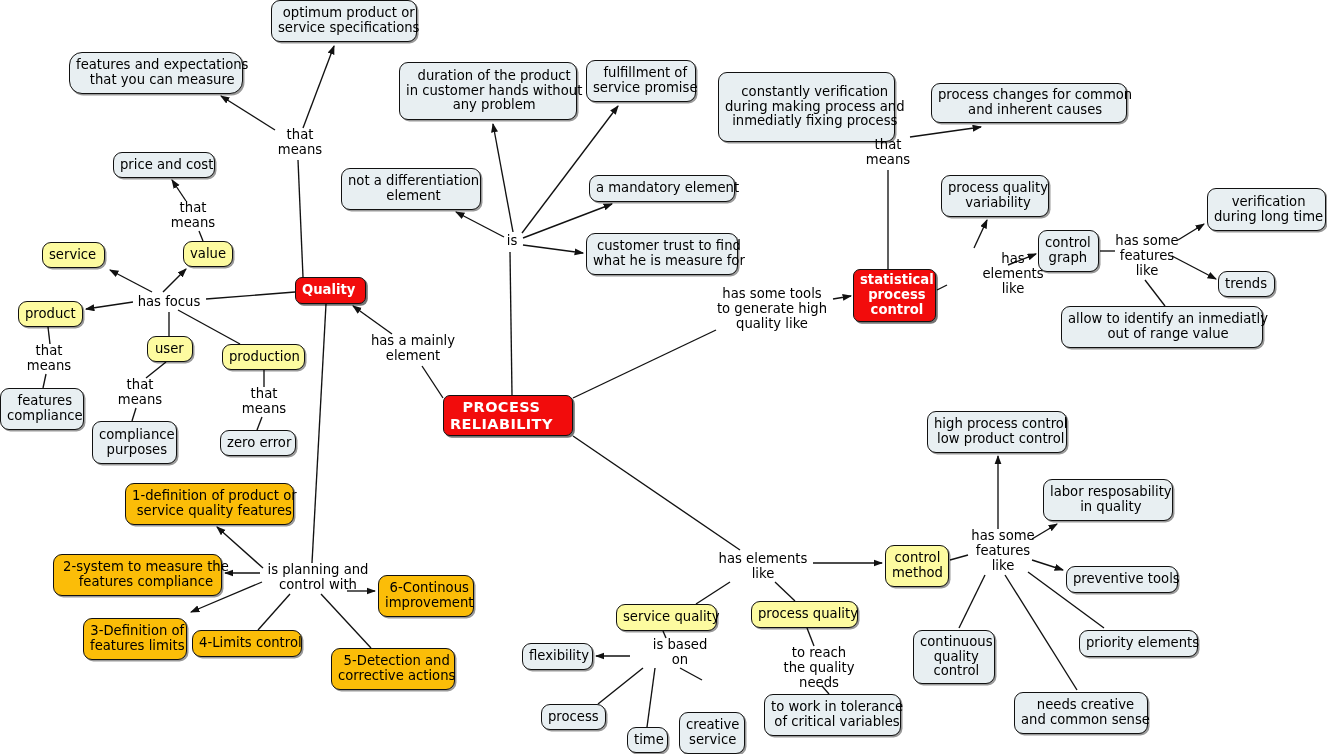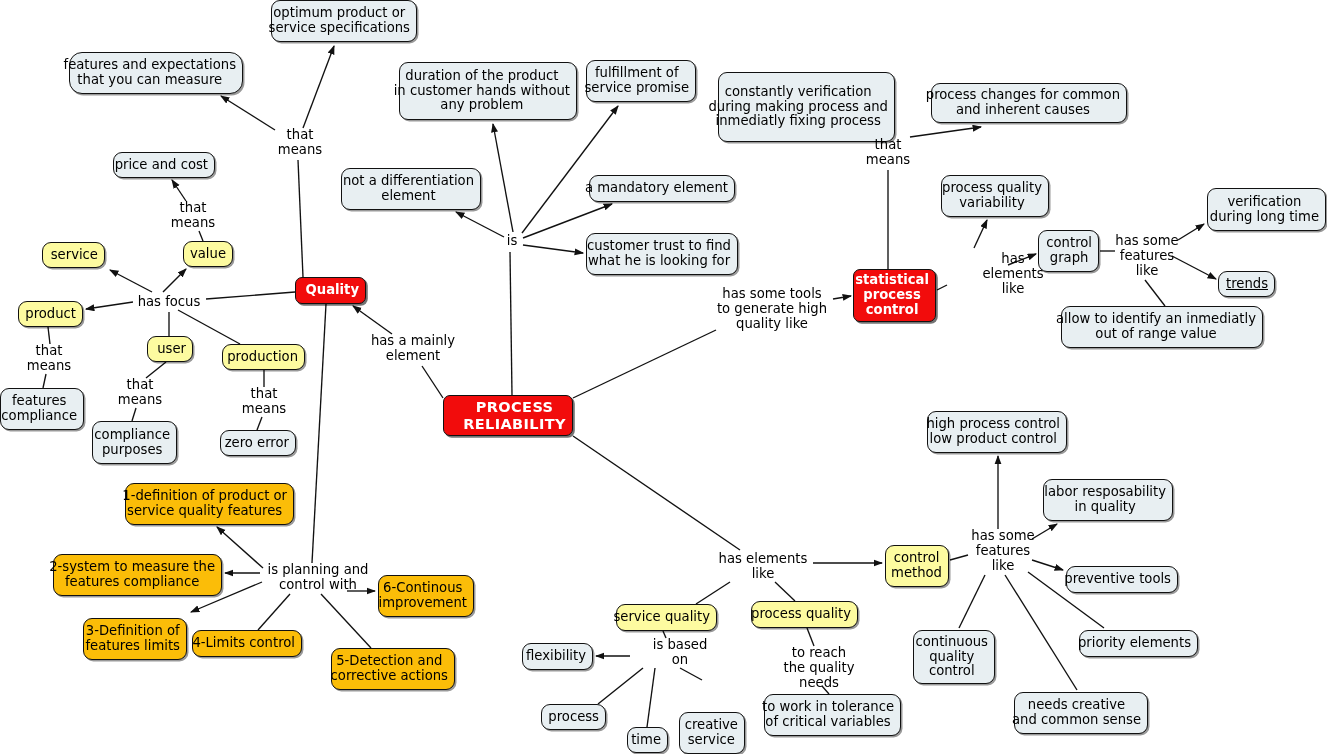--- a/index.html
+++ b/index.html
@@ -20,21 +20,21 @@
     left: 0; top: 0;
     width: 1327px;
     height: 754px;
     pointer-events: none;
   }
   .node {
     position: absolute;
     box-sizing: border-box;
     display: flex;
     align-items: center;
-    justify-content: flex-end;
+    justify-content: flex-start;
     text-align: center;
     border: 1.3px solid #111111;
     border-radius: 9px;
     line-height: 1.12;
     white-space: pre;
     padding: 2px 6px;
     z-index: 5;
   }
   .node.concept {
     background: #e8eff2;
@@ -174,24 +174,24 @@
       <div class="node concept" style="left: 341px; top: 168px; width: 140px; height: 42px;"><span>not a differentiation
 element</span></div>
       <div class="node concept" style="left: 589px; top: 175px; width: 146px; height: 27px;"><span>a mandatory element</span></div>
       <div class="node concept" style="left: 941px; top: 175px; width: 108px; height: 42px;"><span>process quality
 variability</span></div>
       <div class="node concept" style="left: 1207px; top: 188px; width: 119px; height: 43px;"><span>verification
 during long time</span></div>
       <div class="node pale" style="left: 42px; top: 242px; width: 63px; height: 26px;"><span>service</span></div>
       <div class="node pale" style="left: 183px; top: 241px; width: 50px; height: 26px;"><span>value</span></div>
       <div class="node concept" style="left: 586px; top: 233px; width: 152px; height: 42px;"><span>customer trust to find
-what he is looking for</span></div>
+what he is measure for</span></div>
       <div class="node concept" style="left: 1038px; top: 230px; width: 61px; height: 42px;"><span>control
 graph</span></div>
-      <div class="node concept" style="left: 1218px; top: 271px; width: 57px; height: 26px; text-decoration: underline;"><span>trends</span></div>
+      <div class="node concept" style="left: 1218px; top: 271px; width: 57px; height: 26px;"><span>trends</span></div>
       <div class="node root" style="left: 295px; top: 277px; width: 71px; height: 27px;"><span>Quality</span></div>
       <div class="node pale" style="left: 18px; top: 301px; width: 65px; height: 26px;"><span>product</span></div>
       <div class="node root" style="left: 853px; top: 269px; width: 83px; height: 53px;"><span>statistical
 process
 control</span></div>
       <div class="node concept" style="left: 1061px; top: 306px; width: 202px; height: 42px;"><span>allow to identify an inmediatly
 out of range value</span></div>
       <div class="node pale" style="left: 147px; top: 336px; width: 46px; height: 26px; padding-left: 7px;"><span>user</span></div>
       <div class="node pale" style="left: 222px; top: 344px; width: 83px; height: 26px;"><span>production</span></div>
       <div class="node concept" style="left: 0px; top: 388px; width: 84px; height: 42px;"><span>features

